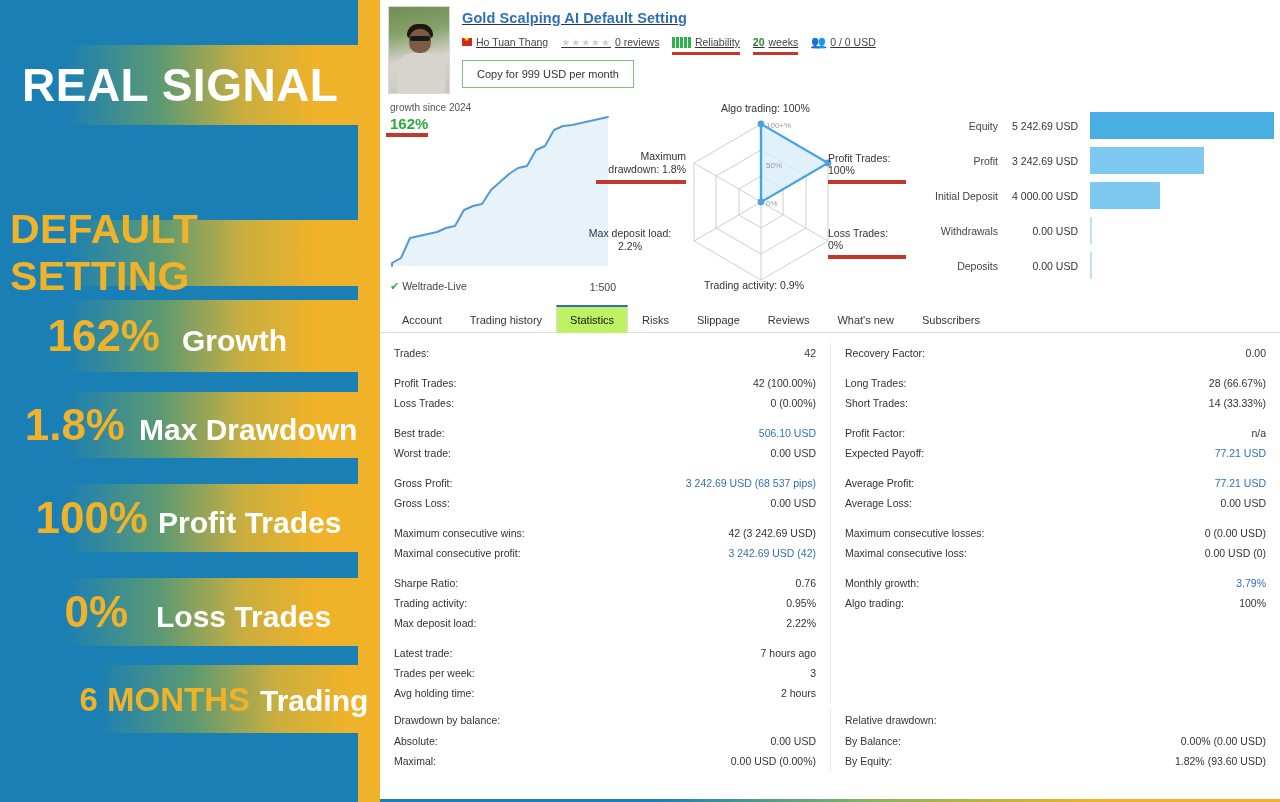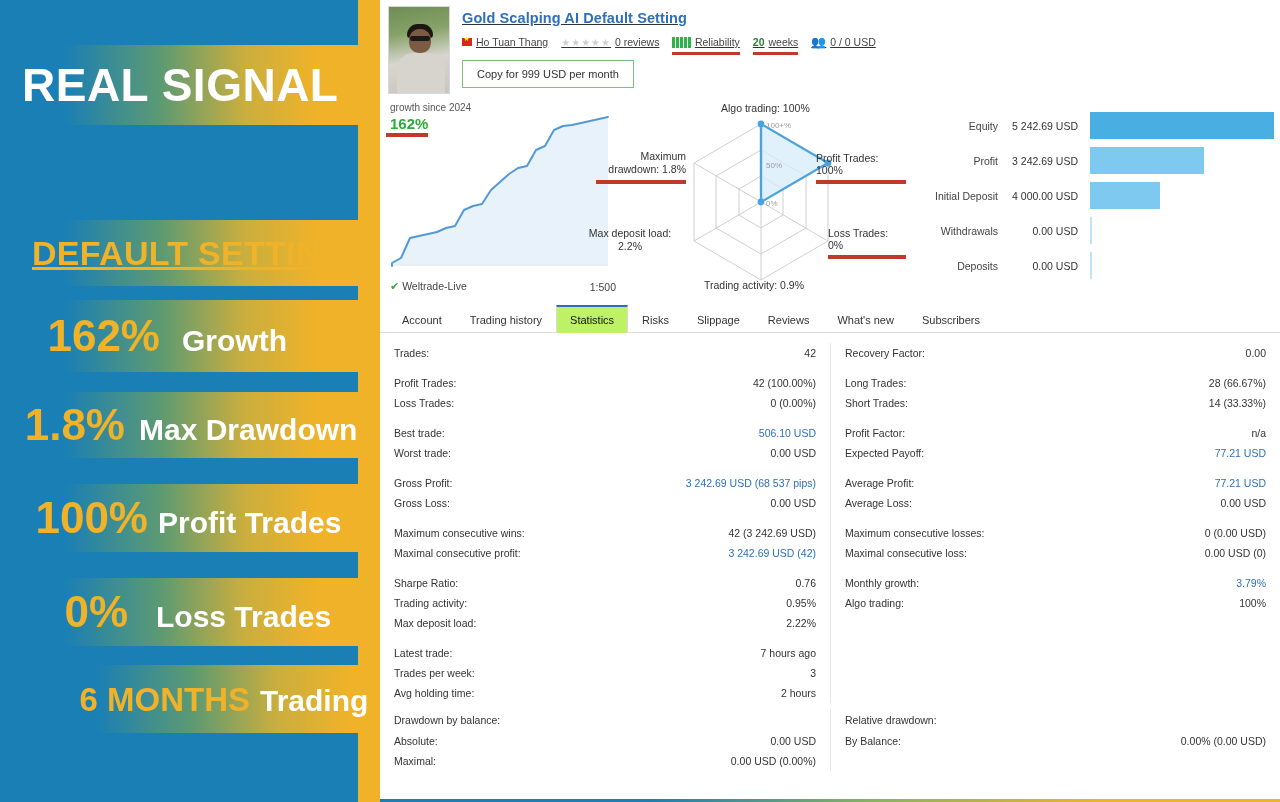--- a/index.html
+++ b/index.html
@@ -34,26 +34,25 @@
     align-items: center;
   }
   .promo-title {
     font-size: 46px;
     font-weight: bold;
     color: #ffffff;
     letter-spacing: 0.5px;
     padding-left: 22px;
   }
   .promo-sub {
-    font-size: 34px;
+    font-size: 41px;
     font-weight: bold;
     color: #efb229;
     letter-spacing: 0.3px;
-    padding-left: 32px;
-    text-decoration: underline;
+    padding-left: 10px;
   }
   .stat-num {
     font-size: 44px;
     font-weight: bold;
     color: #efb229;
     line-height: 1;
     text-align: right;
   }
   .stat-lbl {
     font-size: 30px;
@@ -298,21 +297,21 @@
         <line x1="145" y1="22" x2="145" y2="100" stroke="#4aa3df" stroke-width="2.2"></line>
         <circle cx="145" cy="22" r="3.4" fill="#4aa3df"></circle>
         <circle cx="212" cy="61" r="3.4" fill="#4aa3df"></circle>
         <circle cx="145" cy="100" r="3.4" fill="#4aa3df"></circle>
         <text x="150" y="26" font-size="8" fill="#9a9a9a" font-family="Liberation Sans, sans-serif">100+%</text>
         <text x="150" y="66" font-size="8" fill="#9a9a9a" font-family="Liberation Sans, sans-serif">50%</text>
         <text x="150" y="104" font-size="8" fill="#9a9a9a" font-family="Liberation Sans, sans-serif">0%</text>
       </svg>
       
       <div style="position:absolute; left:105px; top:0px; font-size:10.5px; color:#333;">Algo trading: 100%</div>
-      <div style="position:absolute; left:200px; top:50px; font-size:10.5px; color:#333;">
+      <div style="position:absolute; left:212px; top:50px; font-size:10.5px; color:#333;">
         <span>Profit Trades: 100%</span>
         <span style="display:block; height:3.5px; background:#c0392b; margin-top:4px;"></span>
       </div>
       <div style="position:absolute; left:212px; top:125px; font-size:10.5px; color:#333;">
         <span>Loss Trades: 0%</span>
         <span style="display:block; height:3.5px; background:#c0392b; margin-top:4px;"></span>
       </div>
       <div style="position:absolute; left:88px; top:177px; font-size:10.5px; color:#333;">Trading activity: 0.9%</div>
       <div style="position:absolute; left:-45px; top:125px; width:118px; text-align:center; font-size:10.5px; color:#333; line-height:13px;">Max deposit load:<br>2.2%</div>
       <div style="position:absolute; left:-50px; top:48px; width:120px; text-align:right; font-size:10.5px; color:#333; line-height:13px;">
@@ -504,17 +503,21 @@
         <span class="k">Maximal:</span>
         <span class="v">0.00 USD (0.00%)</span>
       </div>
     </div>
     <div class="stats-col right">
       <div class="grp-title">Relative drawdown:</div>
       <div class="srow2">
         <span class="k">By Balance:</span>
         <span class="v">0.00% (0.00 USD)</span>
       </div>
+      <div class="srow2">
+        <span class="k">By Equity:</span>
+        <span class="v" id="by-equity-value">1.82% (<span class="red">93.60</span> USD)</span>
+      </div>
     </div>
   </div>
 
   <div class="bottom-rule"></div>
 </div>
 
 </body></html>

